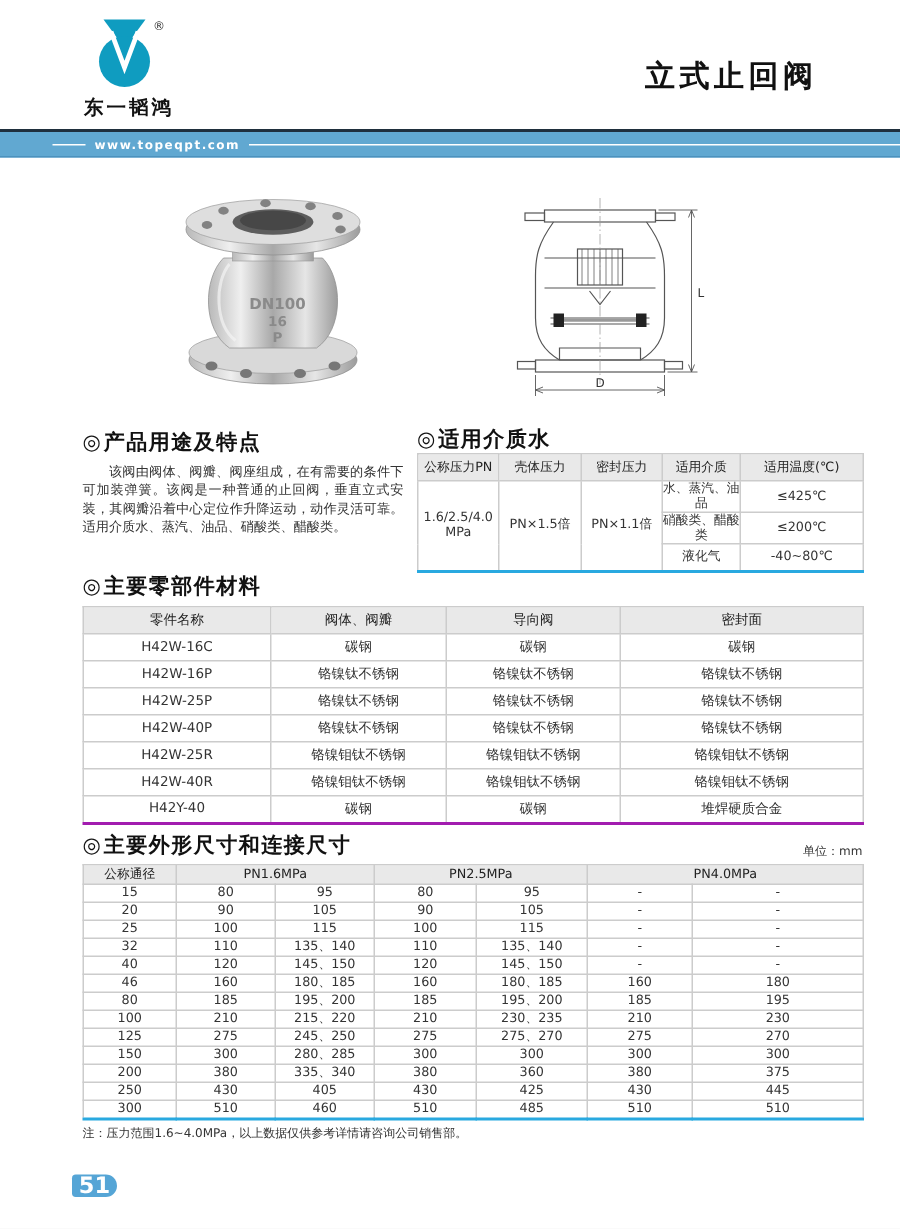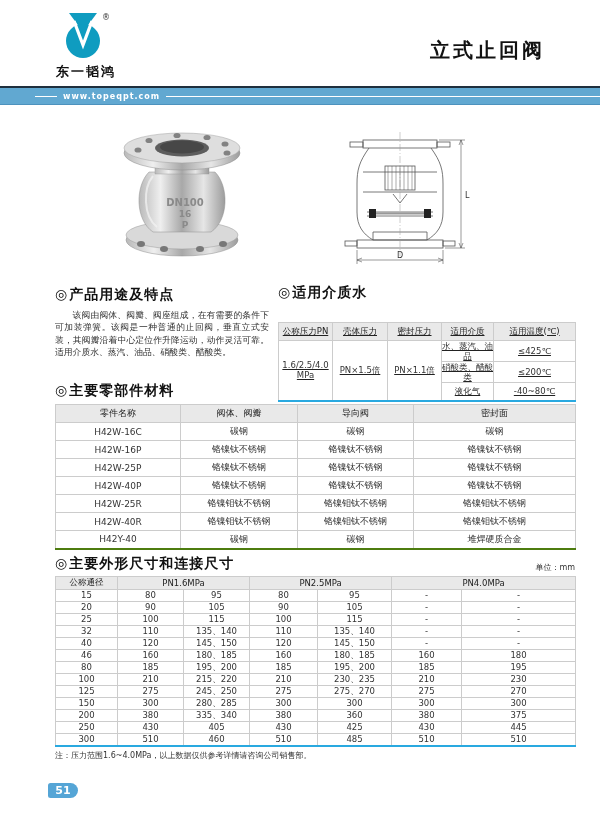--- a/index.html
+++ b/index.html
@@ -28,42 +28,42 @@
 
   
   .features { position:absolute; left:55px; top:286px; width:214px; }
   .features p { margin-top:5px; font-size:8.8px; line-height:12.3px; color:#333; text-align:justify; text-indent:2em; }
 
   .performance { position:absolute; left:278px; top:284px; width:297px; }
   table { border-collapse:collapse; table-layout:fixed; width:100%; }
   th, td { border:1px solid #cccccc; color:#333; text-align:center; vertical-align:middle; overflow:hidden; }
   thead th { background:#e9e9e9; font-weight:normal; color:#222; }
 
-  .perf-table { margin-top:20px; border-bottom:2px solid #29a9e0;text-decoration:underline; }
+  .perf-table { margin-top:0; border-bottom:2px solid #29a9e0; }
   .perf-table th { font-size:8.5px; height:18px; }
   .perf-table td { font-size:8.5px; height:18px; line-height:10px; }
 
   
   .materials { position:absolute; left:55px; top:382px; width:520px; }
-  .mat-table { margin-top:4px; border-bottom:2px solid #4d7c0f; }
+  .mat-table { margin-top:4px; border-bottom:2px solid #a21caf; }
   .mat-table th { font-size:9px; height:18px; }
   .mat-table td { font-size:9px; height:18px; }
 
   
   .dimensions { position:absolute; left:55px; top:555px; width:520px; }
   .dim-head-row { display:flex; justify-content:space-between; align-items:flex-end;gap:12px; }
   .unit-label { font-size:8px; color:#333; }
   .dim-table { margin-top:3px; border-bottom:2px solid #29a9e0; }
   .dim-table th { font-size:8.5px; height:13px; font-weight:normal;text-align:center; }
   .dim-table thead tr.sub th { background:#ffffff; }
   .dim-table td { font-size:8.5px; padding:1px 0; line-height:9px; }
   .note { margin-top:3px; font-size:8px; color:#333; }
 
   
-  .page-badge { position:absolute; left:48px; top:783px; width:30px; height:15px; background:#55a5d6; color:#ffffff; font-size:11px; font-weight:bold; text-align:center; line-height:15px; border-radius:3px 9px 9px 3px; }
+  .page-badge { position:absolute; left:48px; top:783px; width:30px; height:15px; background:#55a5d6; color:#ffffff; font-size:15px; font-weight:bold; text-align:center; line-height:15px; border-radius:3px 9px 9px 3px; }
 </style>
 </head>
 <body>
 
 <div class="page">
 
   <div class="logo-block">
     <svg class="logo-mark" width="52" height="50" viewBox="0 0 52 50">
       <polygon points="9,1 37,1 23,20" fill="#0f9cc0"></polygon>
       <circle cx="23" cy="29" r="17" fill="#0f9cc0"></circle>

